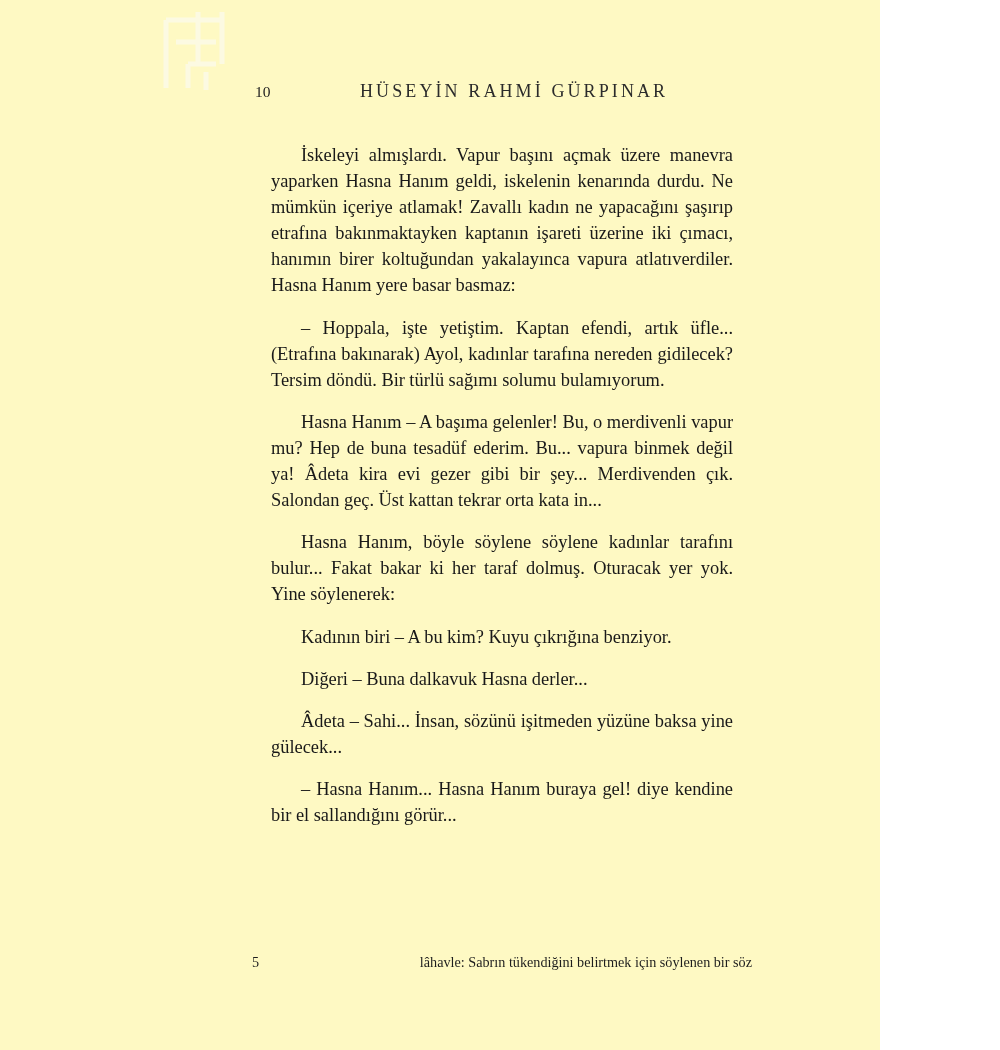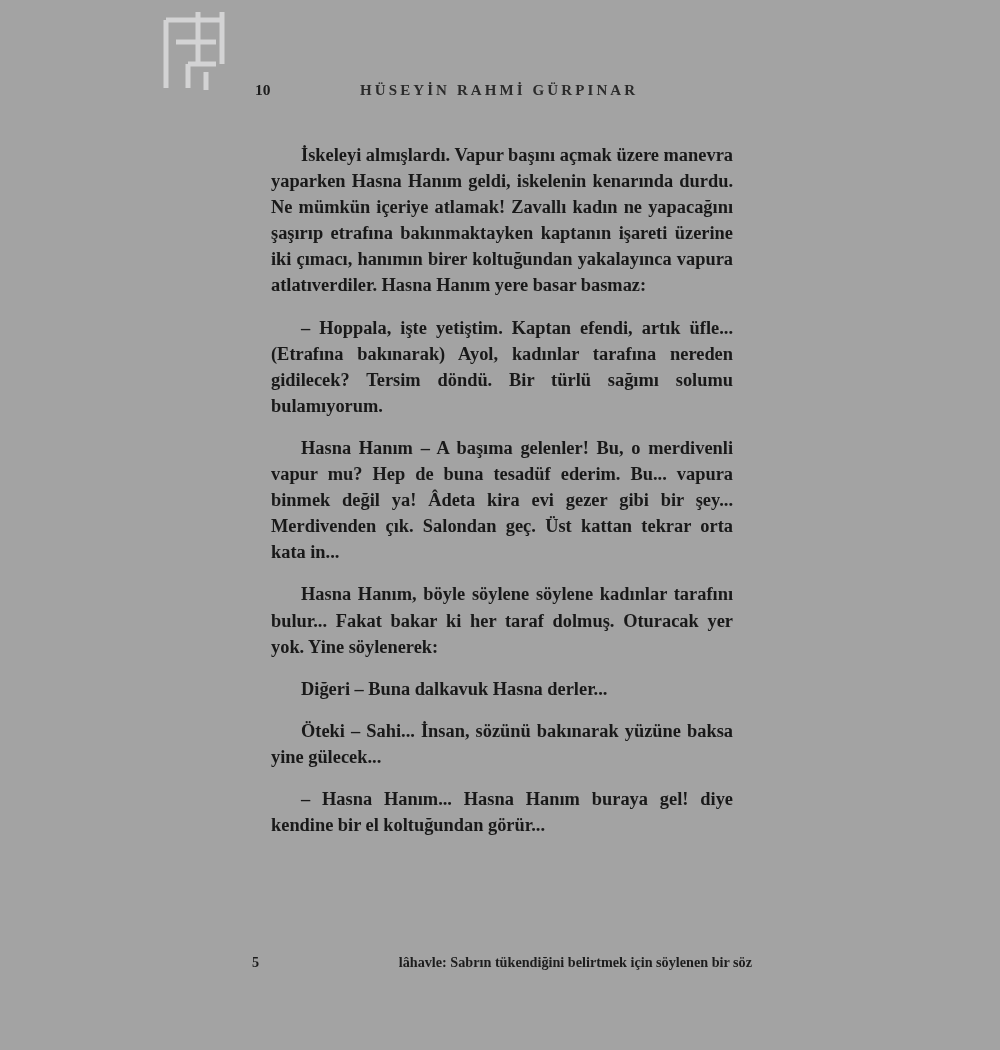--- a/index.html
+++ b/index.html
@@ -3,27 +3,26 @@
 <meta charset="utf-8">
 <style>
   html, body {
     margin: 0;
     padding: 0;
     background: #ffffff;
   }
 
   .page {
     position: relative;
-    width: 1000px;
+    width: 880px;
     height: 1050px;
-    background: #a3a3a3;
+    background: #fef9c3;
     overflow: hidden;
     font-family: "Liberation Serif", "DejaVu Serif", serif;
     color: #191919;
-    font-weight: bold;
     -webkit-font-smoothing: antialiased;
   }
 
   
   .scan-artifact {
     position: absolute;
     left: 158px;
     top: 6px;
     width: 120px;
     height: 88px;
@@ -44,21 +43,21 @@
 
   .folio {
     font-size: 15.5px;
     line-height: 1;
     color: #1d1d1d;
     width: 105px;
     flex: 0 0 auto;
   }
 
   .running-title {
-    font-size: 15px;
+    font-size: 18px;
     line-height: 1;
     letter-spacing: 3.1px;
     color: #2b2b2b;
     white-space: nowrap;
   }
 
   
   .textblock {
     position: absolute;
     left: 255px;
@@ -139,23 +138,24 @@
     <span class="running-title">HÜSEYİN RAHMİ GÜRPINAR</span>
   </div>
 
   <div class="textblock">
     <p>İskeleyi almışlardı. Vapur başını açmak üzere manevra yaparken Hasna Hanım geldi, iskelenin kenarında durdu. Ne mümkün içeriye atlamak! Zavallı kadın ne yapacağını şaşırıp etrafına bakınmaktayken kaptanın işareti üzerine iki çımacı, hanımın birer koltuğundan yakalayınca vapura atlatıverdiler. Hasna Hanım yere basar basmaz:</p>
     <p>– Hoppala, işte yetiştim. Kaptan efendi, artık üfle... (Etrafına bakınarak) Ayol, kadınlar tarafına nereden gidilecek? Tersim döndü. Bir türlü sağımı solumu bulamıyorum.</p>
     <p>Hasna Hanım – A başıma gelenler! Bu, o merdivenli vapur mu? Hep de buna tesadüf ederim. Bu... vapura binmek değil ya! Âdeta kira evi gezer gibi bir şey... Merdivenden çık. Salondan geç. Üst kattan tekrar orta kata in...</p>
     <p>Hasna Hanım, böyle söylene söylene kadınlar tarafını bulur... Fakat bakar ki her taraf dolmuş. Oturacak yer yok. Yine söylenerek:</p>
 
 
+    <p>Kadının biri – A bu kim? Kuyu çıkrığına benziyor.</p>
     <p>Diğeri – Buna dalkavuk Hasna derler...</p>
-    <p>Öteki – Sahi... İnsan, sözünü bakınarak yüzüne baksa yine gülecek...</p>
-    <p>– Hasna Hanım... Hasna Hanım buraya gel! diye kendine bir el koltuğundan görür...</p>
+    <p>Âdeta – Sahi... İnsan, sözünü işitmeden yüzüne baksa yine gülecek...</p>
+    <p>– Hasna Hanım... Hasna Hanım buraya gel! diye kendine bir el sallandığını görür...</p>
   </div>
 
   <div class="footnotes">
     <div class="footnote">
       <span class="footnote-marker">5</span>
       <span class="footnote-text">lâhavle: Sabrın tükendiğini belirtmek için söylenen bir söz</span>
     </div>
   </div>
 
 </div>

